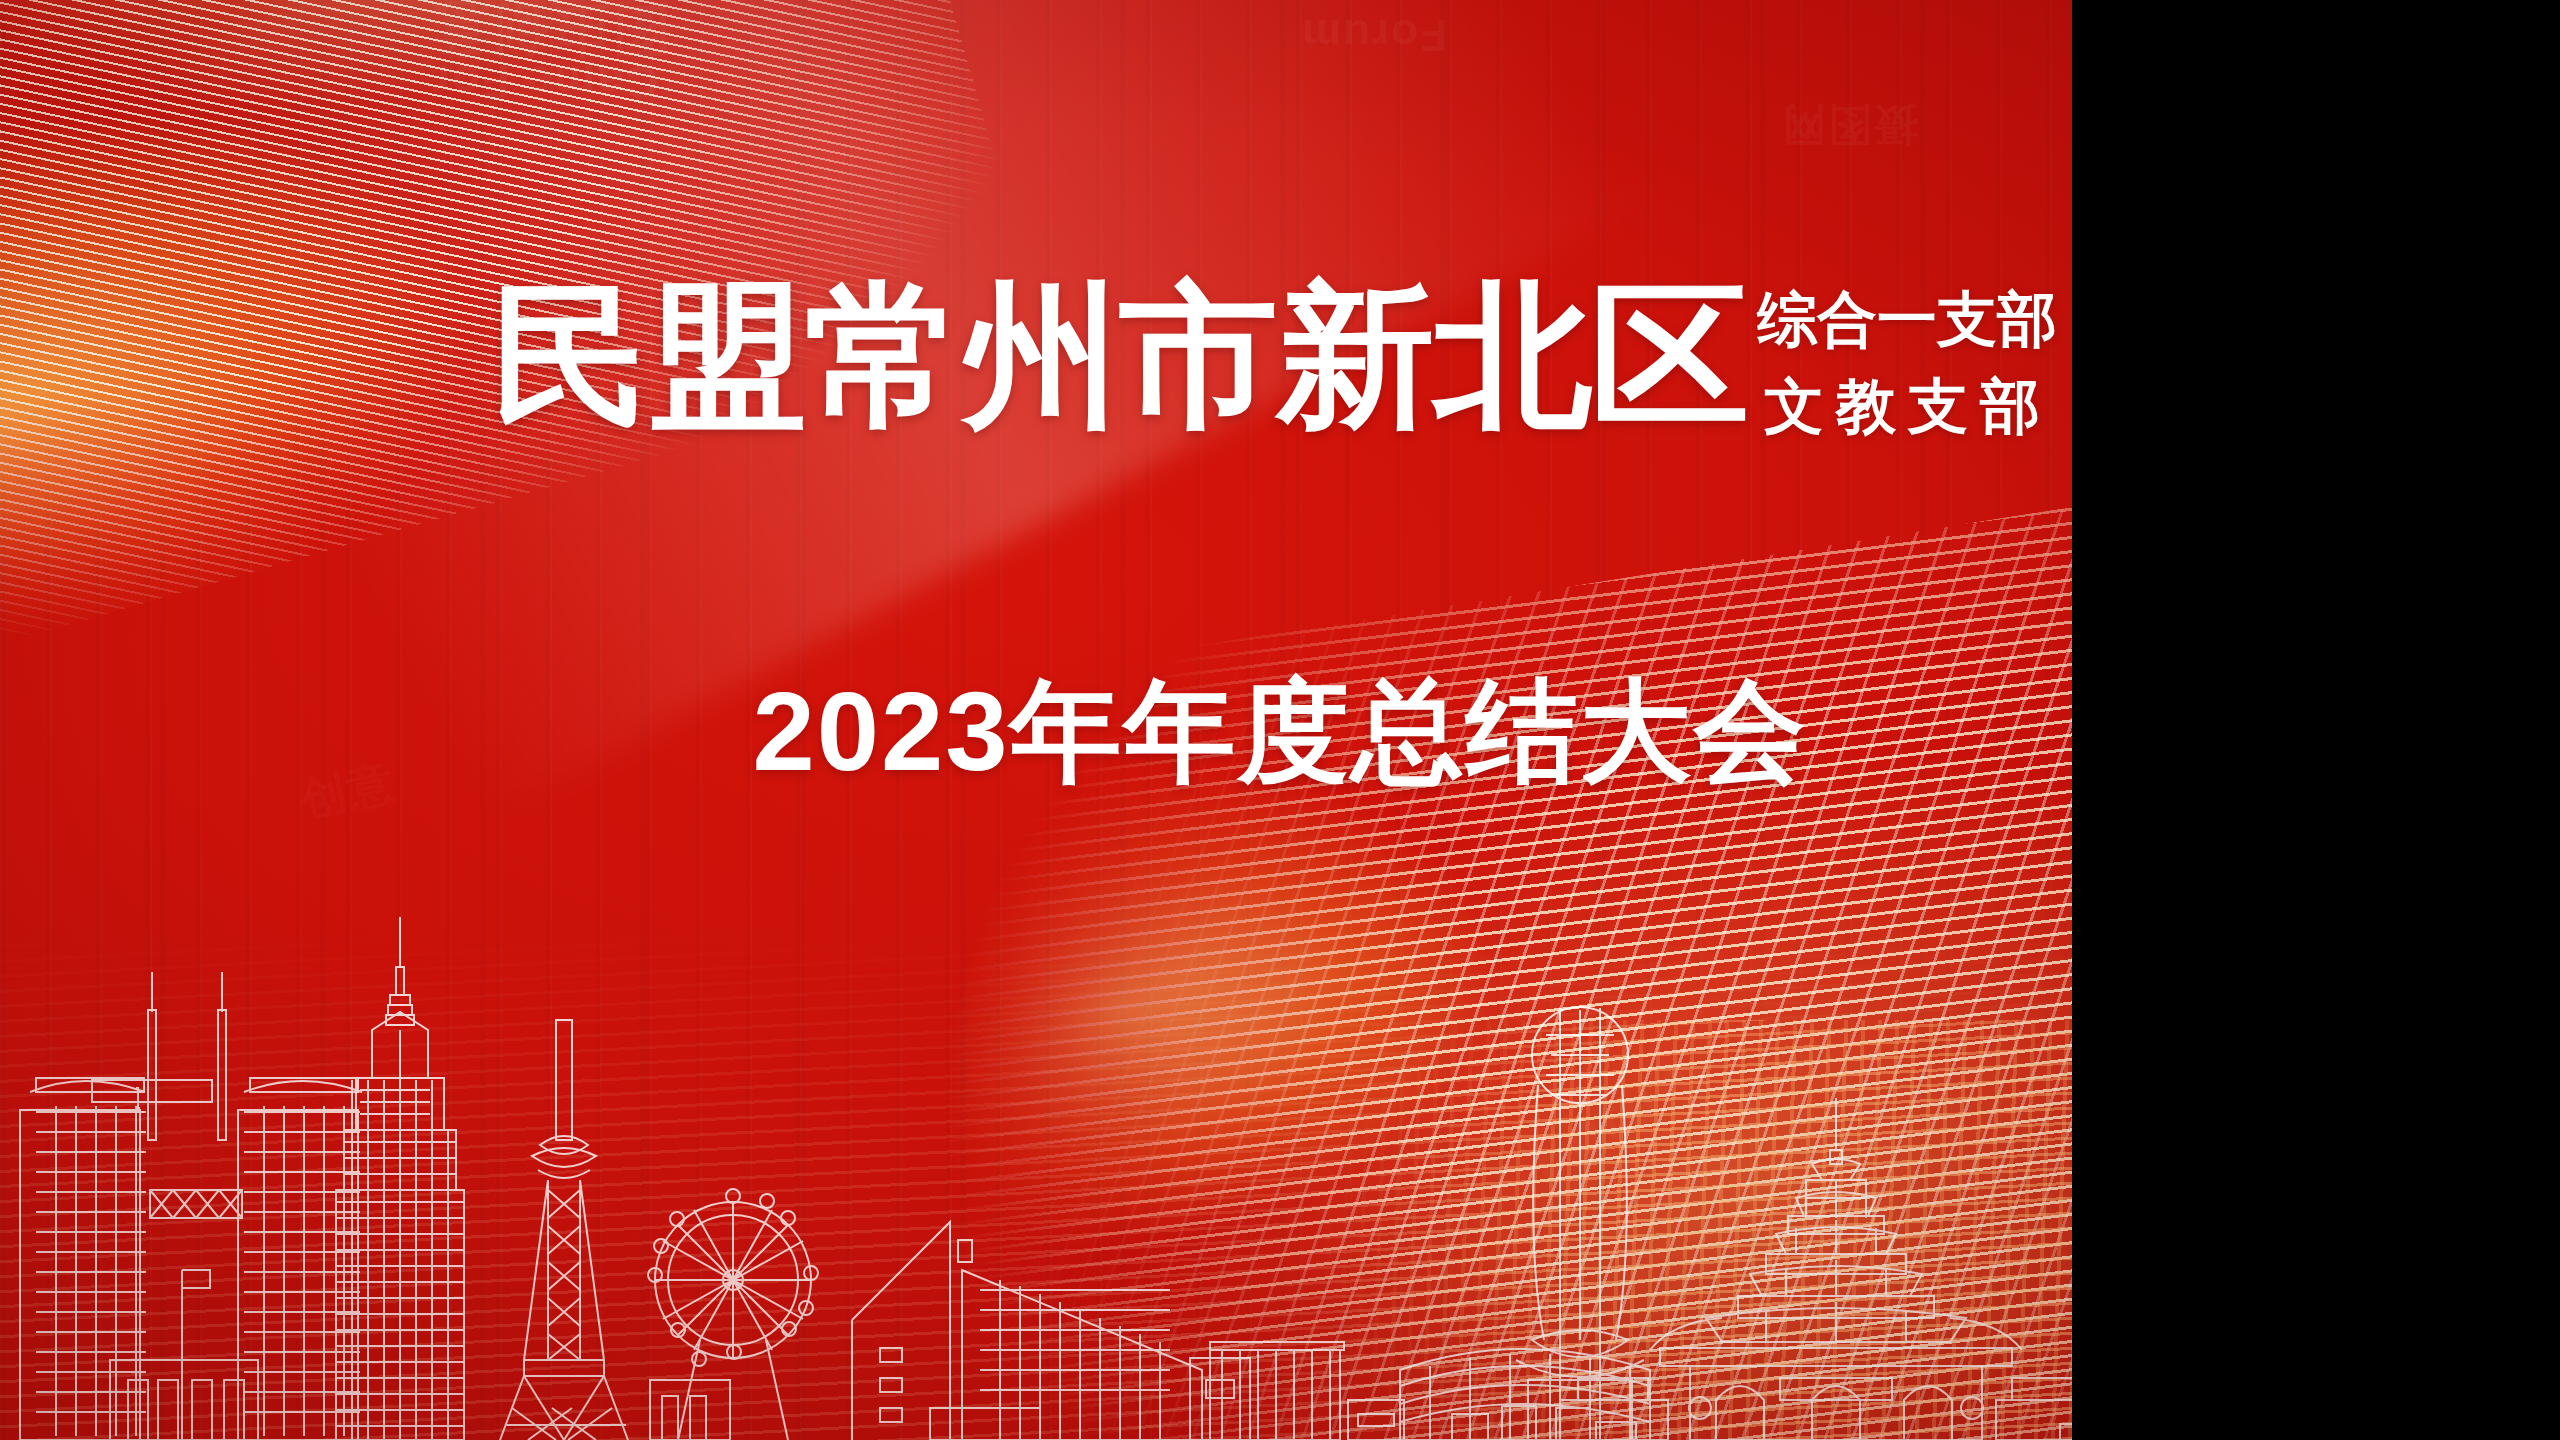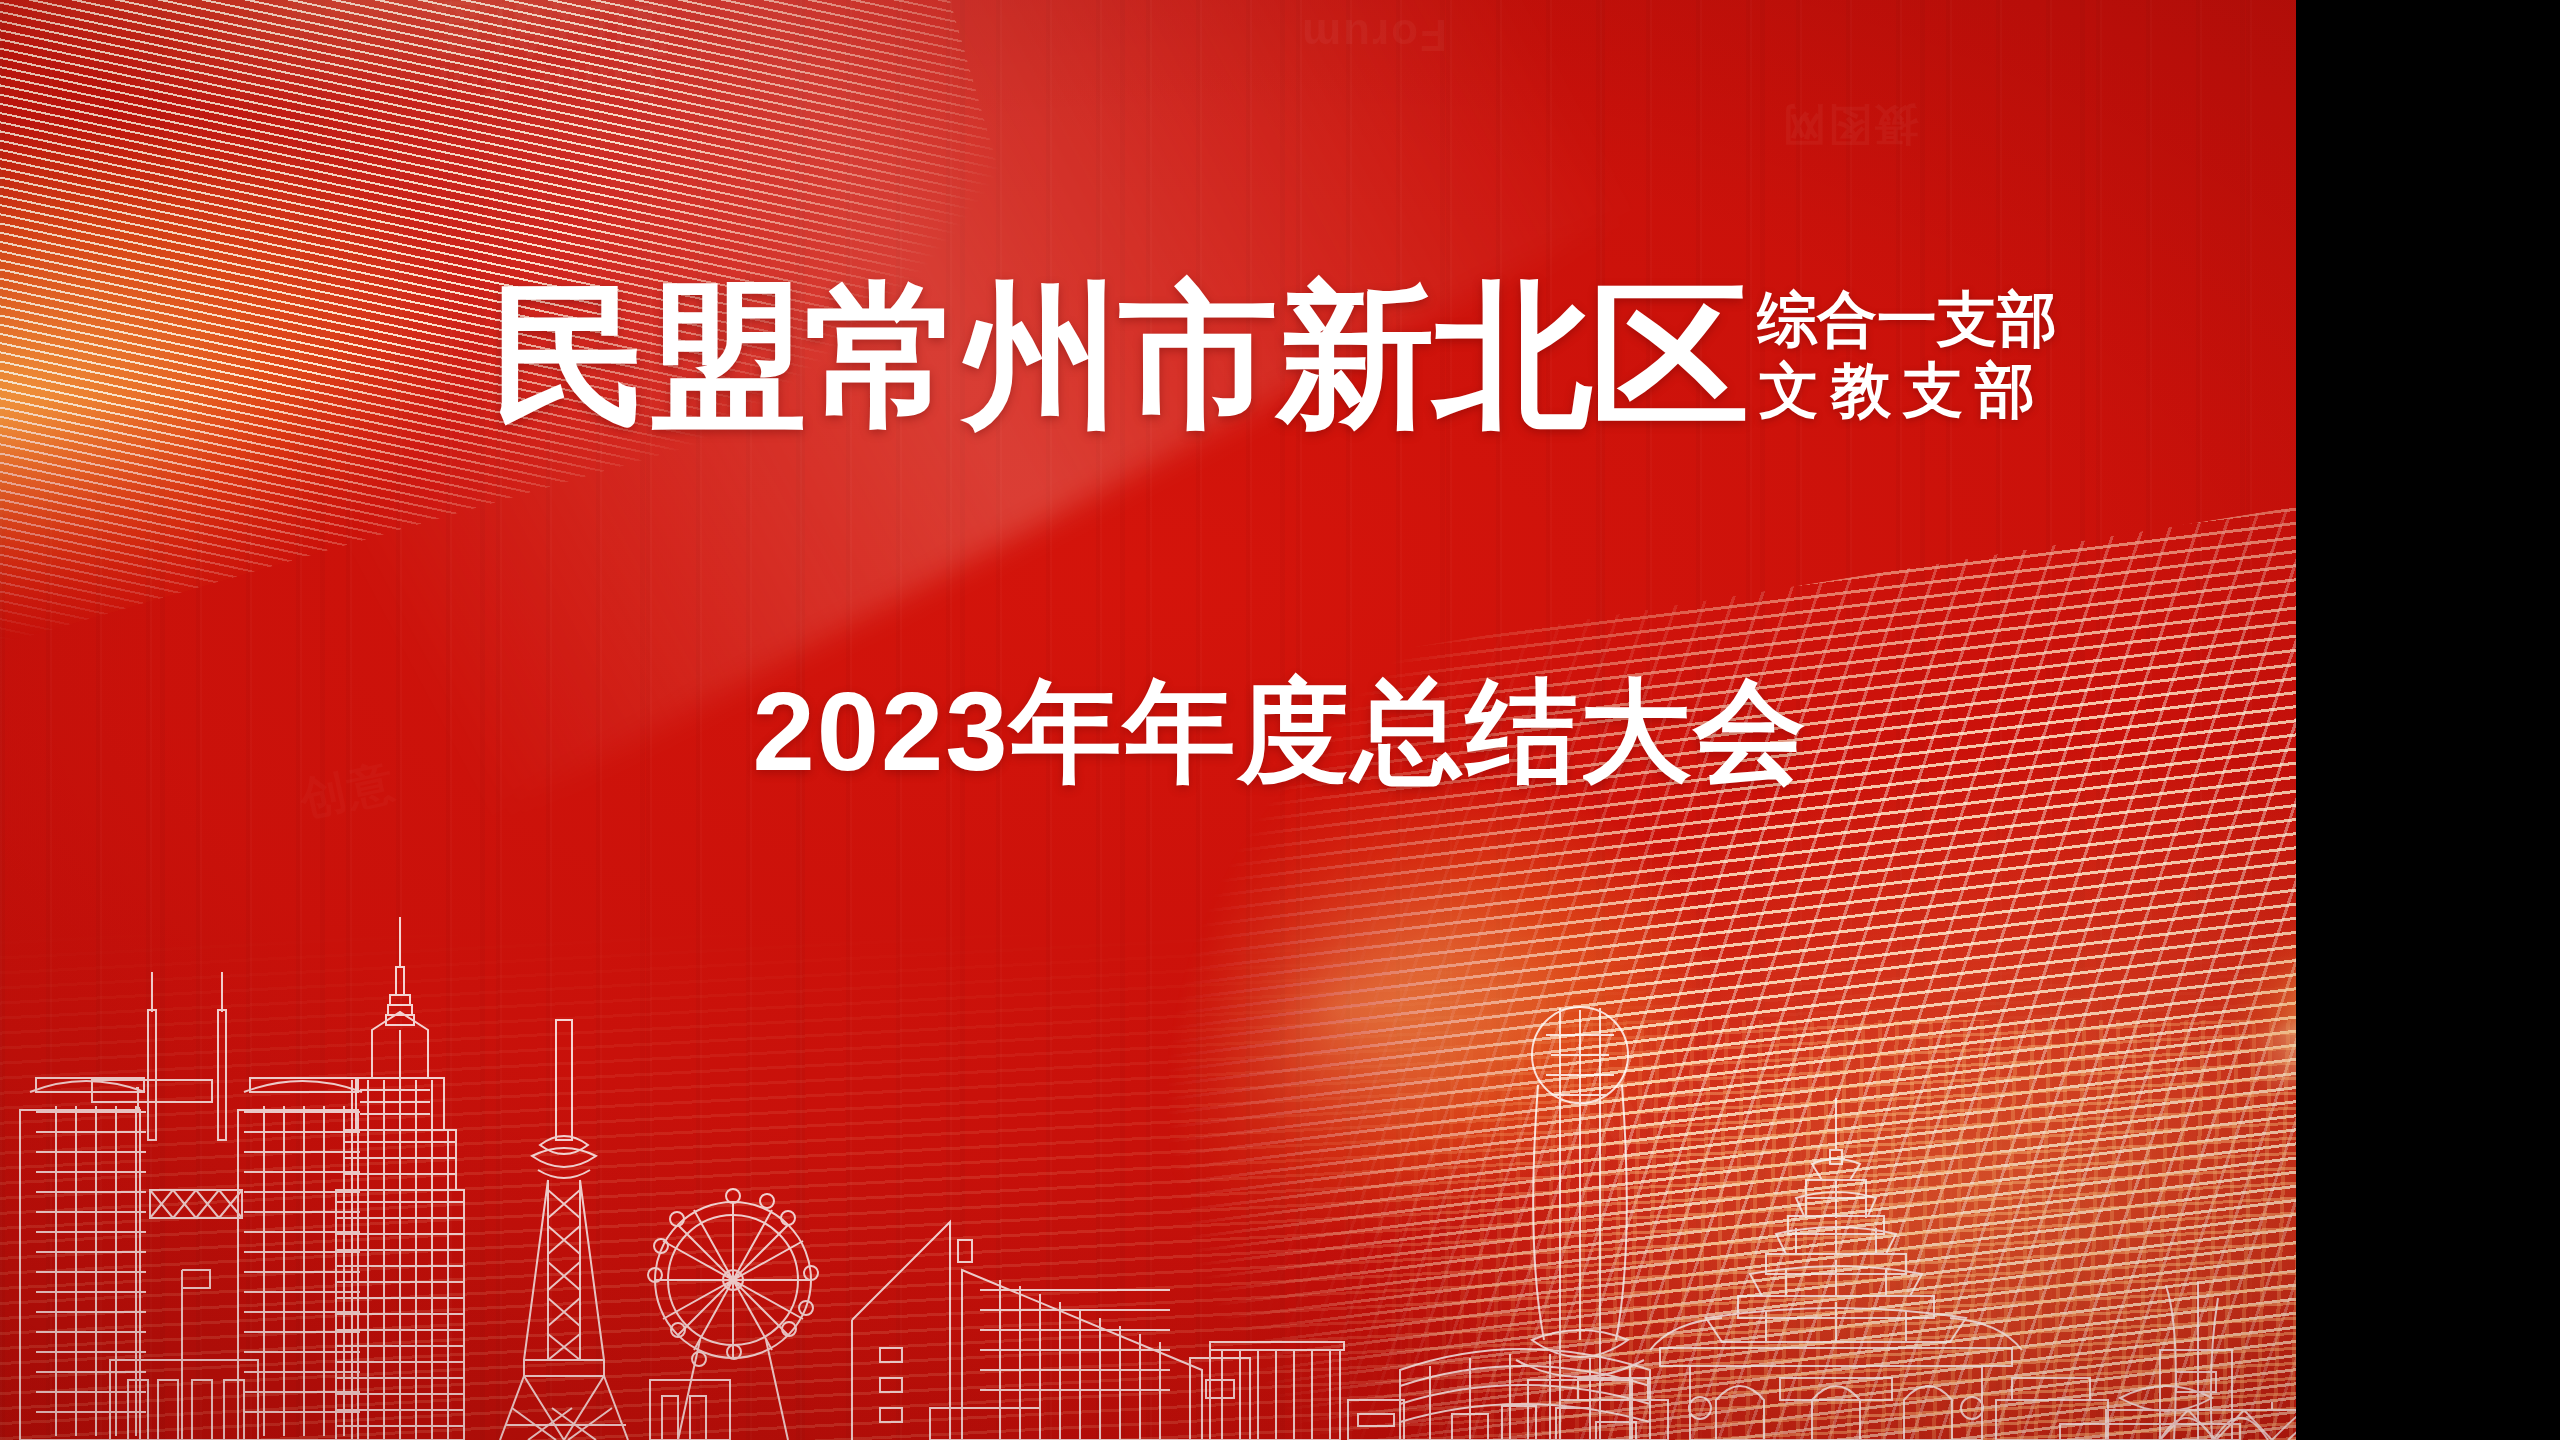--- a/index.html
+++ b/index.html
@@ -1,21 +1,21 @@
 <!DOCTYPE html>
 <html><head>
 <meta charset="utf-8">
 <title>民盟常州市新北区 2023年年度总结大会</title>
 <style>
   html,body{margin:0;padding:0;background:#000;}
   *{box-sizing:border-box;}
 
   .stage{
     position:relative;
-    width:2296px;height:1440px;
+    width:2072px;height:1440px;
     overflow:hidden;
     background:#c8110a;
     font-family:"Liberation Sans","DejaVu Sans",sans-serif;
     -webkit-font-smoothing:antialiased;
   }
 
   
   .bg-base{
     position:absolute;inset:0;
     background:
@@ -190,21 +190,21 @@
     line-height:1;
     font-weight:700;
     color:#fff;
     letter-spacing:-2px;
     white-space:nowrap;
     transform:scaleX(1.02);
     text-shadow:0 3px 9px rgba(90,0,0,.35);
   }
   .title-side{
     margin-left:22px;margin-top:10px;
-    display:flex;flex-direction:column;gap:6px;
+    display:flex;flex-direction:column;gap:22px;text-align:center;
   }
   .title-side div{
     font-size:60px;line-height:1.08;font-weight:700;color:#fff;
     white-space:nowrap;
     text-shadow:0 2px 7px rgba(90,0,0,.35);
   }
   .title-side .l2{letter-spacing:12px;padding-left:2px;}
 
   .subtitle{
     position:absolute;left:0;right:0;top:657px;

